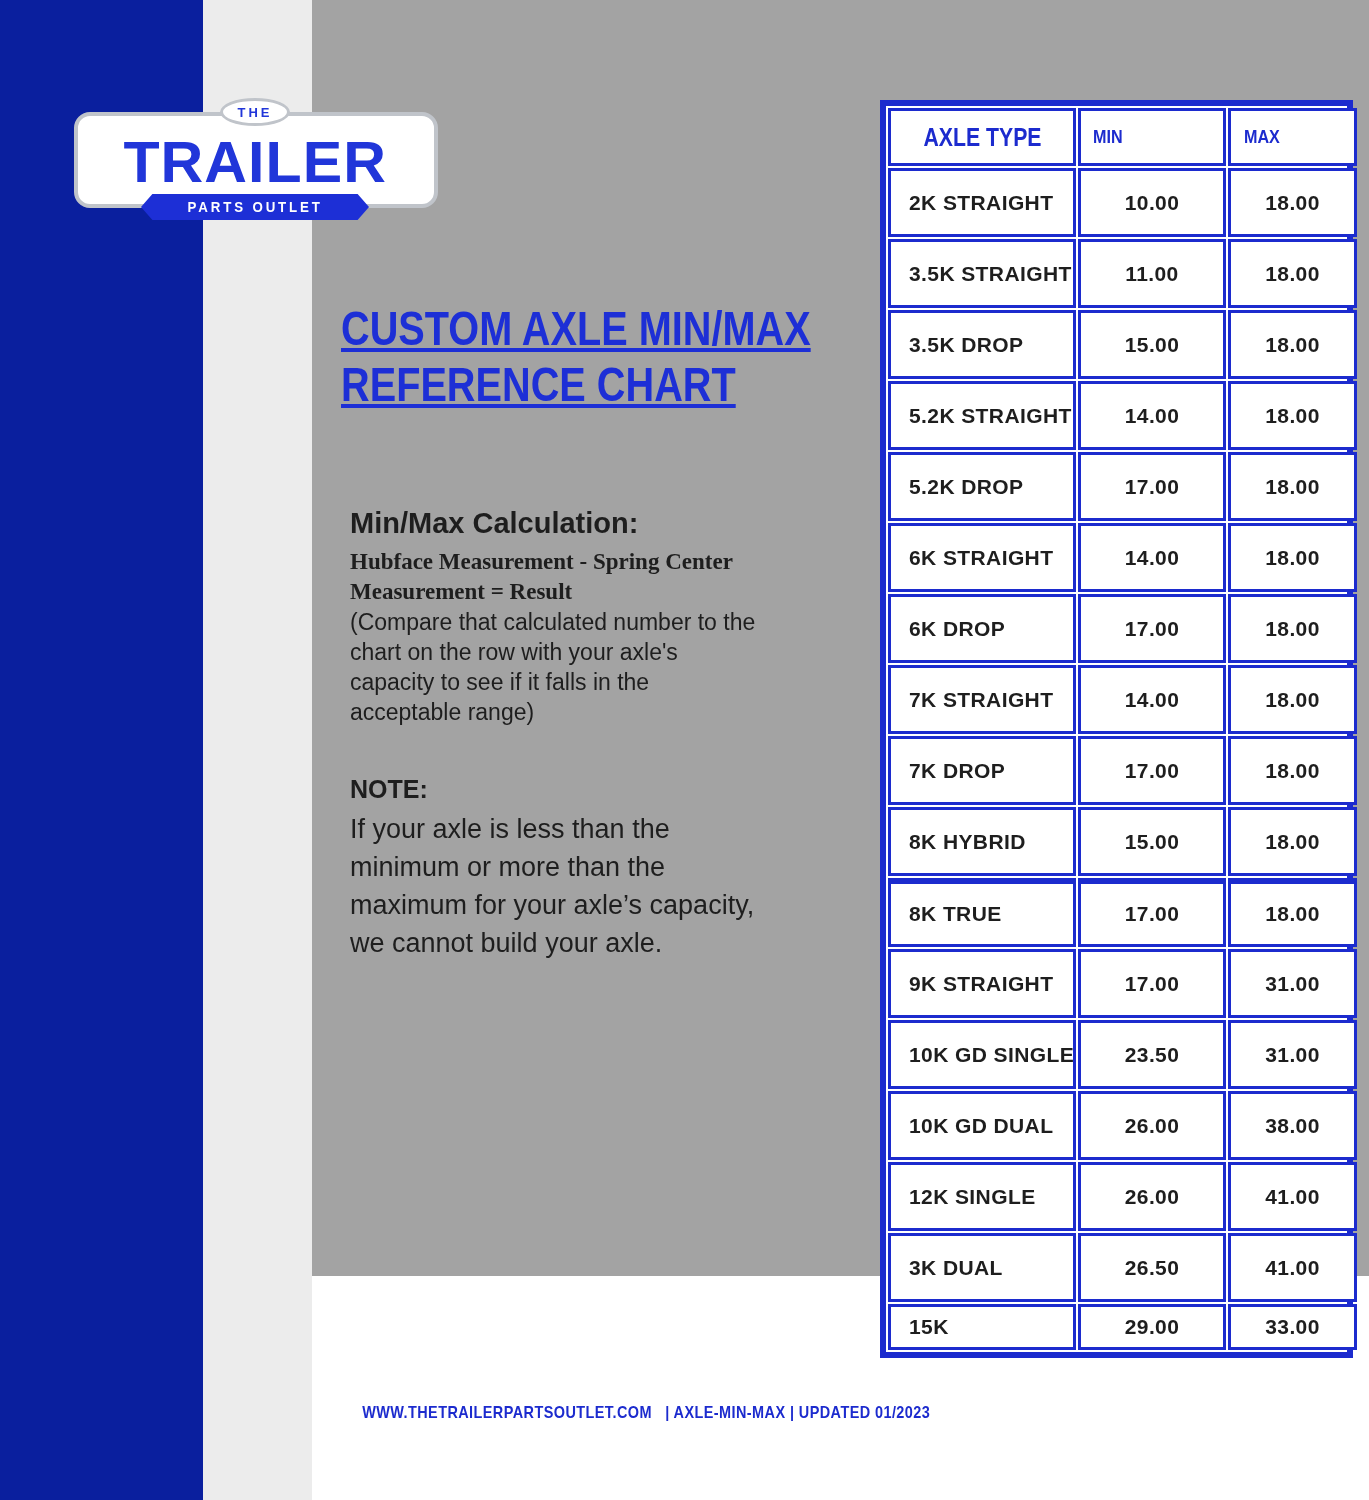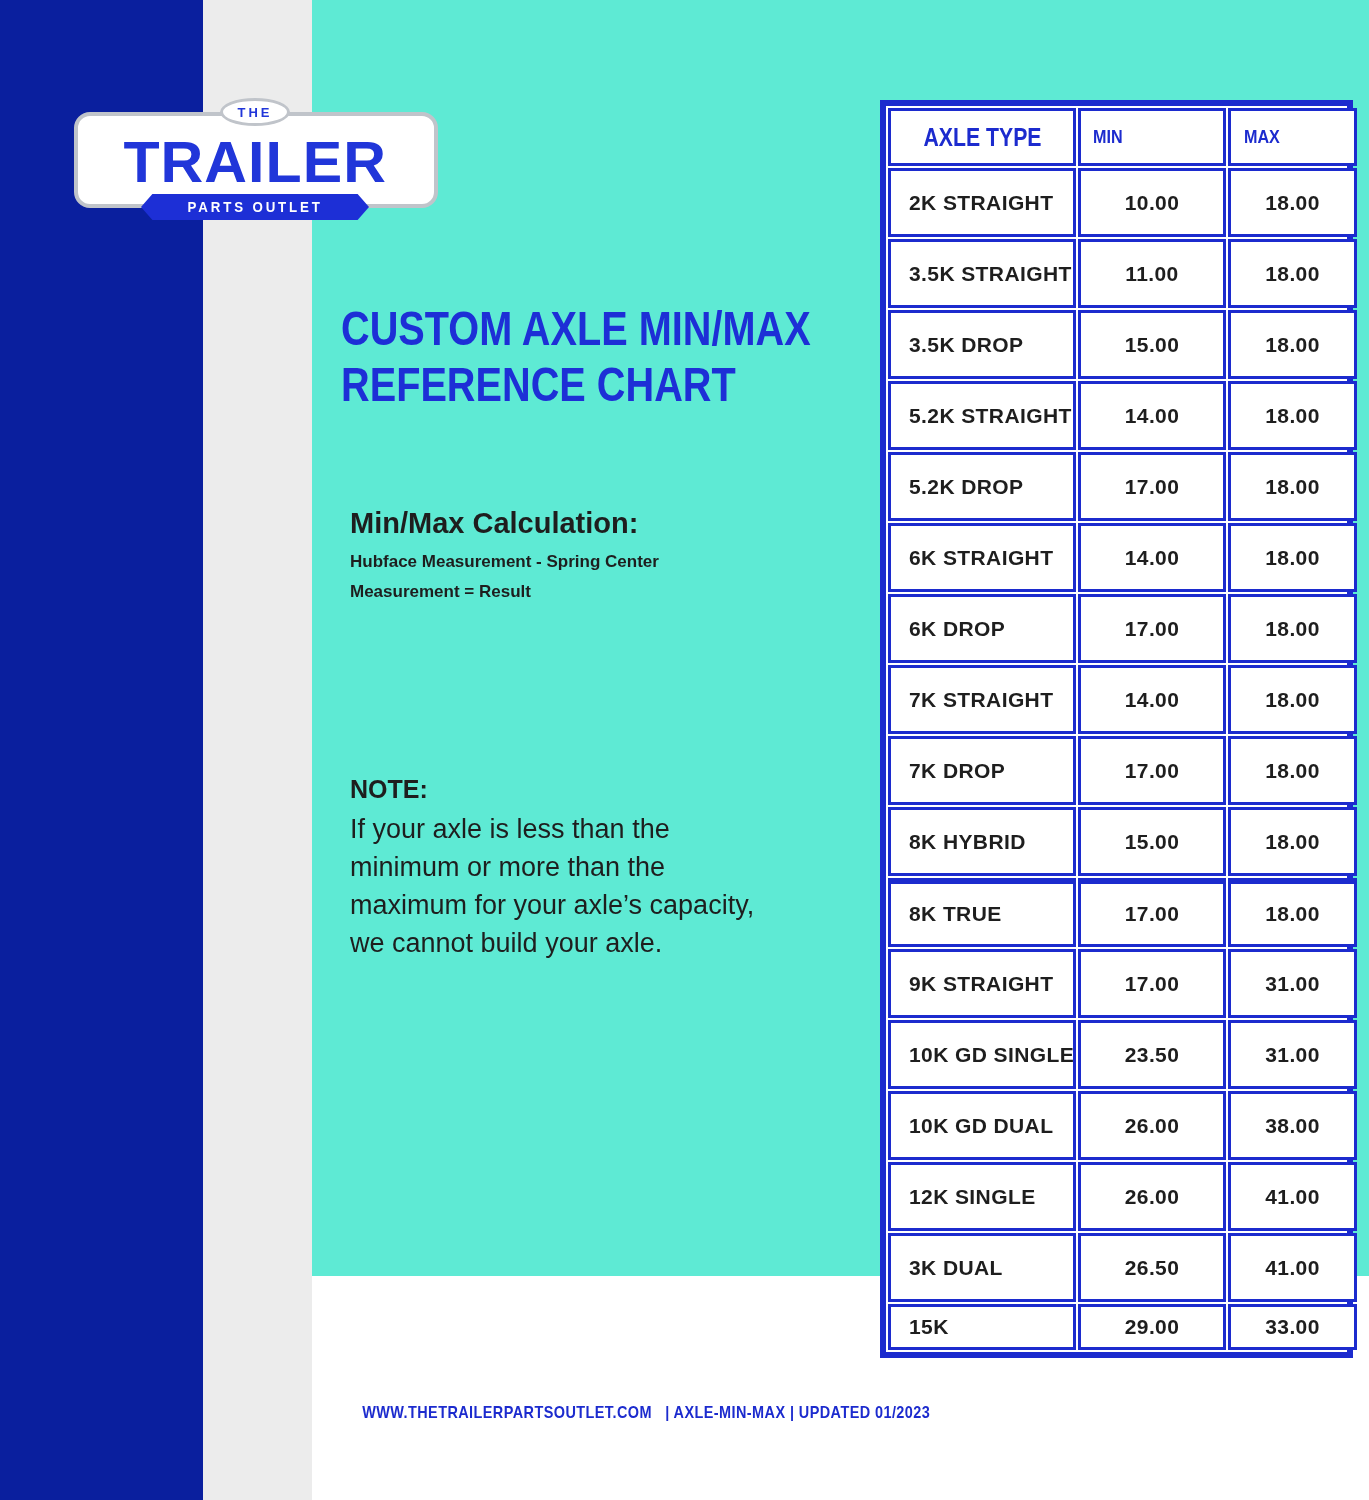--- a/index.html
+++ b/index.html
@@ -7,42 +7,42 @@
     --stripe-gray:#ececec;
     --accent:#1c2bce;
     --title-blue:#1d2fd6;
     --logo-blue:#2136d9;
     --ink:#1e1e1e;
   }
   *{margin:0;padding:0;box-sizing:border-box;}
   html,body{background:#fff;}
   body{font-family:"Liberation Sans", sans-serif; width:1369px; height:1500px; position:relative; overflow:hidden;}
 
-  .page{position:absolute; inset:0; width:1369px; height:1276px; background:#5eead4;}
+  .page{position:absolute; inset:0; width:1369px; height:1276px; background:#a3a3a3;}
 
   .sidebar{position:absolute; left:0; top:0; width:203px; height:1500px; background:var(--sidebar-blue);}
   .stripe{position:absolute; left:203px; top:0; width:109px; height:1500px; background:var(--stripe-gray);}
 
   
   .logo{position:absolute; left:70px; top:98px; width:370px; height:128px;}
   .logo-box{position:absolute; left:4px; top:14px; width:364px; height:96px; background:#fff; border:4px solid #c0c4ca; border-radius:16px;}
   .logo-the{position:absolute; left:50%; top:0; transform:translateX(-50%); width:70px; height:28px; background:#fff; border:3px solid #c0c4ca; border-radius:50%; display:flex; align-items:center; justify-content:center; z-index:3;}
   .logo-the span{font-size:13px; font-weight:bold; color:var(--logo-blue); letter-spacing:3px;}
   .logo-trailer{position:absolute; left:0; top:30px; width:100%; text-align:center; z-index:2;}
   .logo-trailer span{display:inline-block; font-size:58px; font-weight:bold; color:var(--logo-blue); letter-spacing:1px; transform:scaleX(1.02); transform-origin:center;}
   .logo-banner{position:absolute; left:50%; top:96px; transform:translateX(-50%); width:228px; height:26px; background:var(--title-blue); clip-path:polygon(0 50%, 5% 0, 95% 0, 100% 50%, 95% 100%, 5% 100%); display:flex; align-items:center; justify-content:center; z-index:4;}
   .logo-banner span{font-size:14px; font-weight:bold; color:#fff; letter-spacing:3px; transform:scaleX(0.95);}
 
   
-  .title{position:absolute; left:341px; top:300px; color:var(--title-blue); font-weight:bold;}
+  .title{position:absolute; left:341px; top:300px; color:var(--title-blue); font-weight:bold;text-decoration:underline;}
   .title .t-line{display:block; font-size:49px; line-height:56px; transform:scaleX(0.81); transform-origin:left center; white-space:nowrap; letter-spacing:0px;}
 
   .calc{position:absolute; left:350px; top:492px; width:480px; color:var(--ink);}
   .calc-heading{font-size:29px; font-weight:bold; margin-bottom:7px;margin-top:15px;}
-  .calc-formula{font-size:17px; font-weight:bold; line-height:30px; white-space:pre-line;}
+  .calc-formula{font-size:23px; font-weight:bold; line-height:30px; white-space:pre-line;font-family:Liberation Serif, serif;}
   .calc-body{font-size:23px; line-height:30px; white-space:pre-line;}
 
   .note{position:absolute; left:350px; top:775px; width:500px; color:var(--ink);}
   .note-heading{font-size:25px; font-weight:bold; margin-bottom:6px;}
   .note-body{font-size:27px; line-height:38px; white-space:pre-line;}
 
   .footer{position:absolute; left:312px; top:1403px; width:570px; text-align:center;}
   .footer span{display:inline-block; font-size:17px; font-weight:bold; color:var(--accent); white-space:pre; transform:scaleX(0.85); transform-origin:center; letter-spacing:0.5px;}
 
   
@@ -83,20 +83,24 @@
 
   <h1 class="title">
     <span class="t-line">CUSTOM AXLE MIN/MAX</span>
     <span class="t-line">REFERENCE CHART</span>
   </h1>
 
   <div class="calc">
     <div class="calc-heading">Min/Max Calculation:</div>
     <div class="calc-formula">Hubface Measurement - Spring Center
 Measurement = Result</div>
+    <div class="calc-body">(Compare that calculated number to the
+chart on the row with your axle's
+capacity to see if it falls in the
+acceptable range)</div>
   </div>
 
   <div class="note">
     <div class="note-heading">NOTE:</div>
     <div class="note-body">If your axle is less than the
 minimum or more than the
 maximum for your axle’s capacity,
 we cannot build your axle.</div>
   </div>
 

